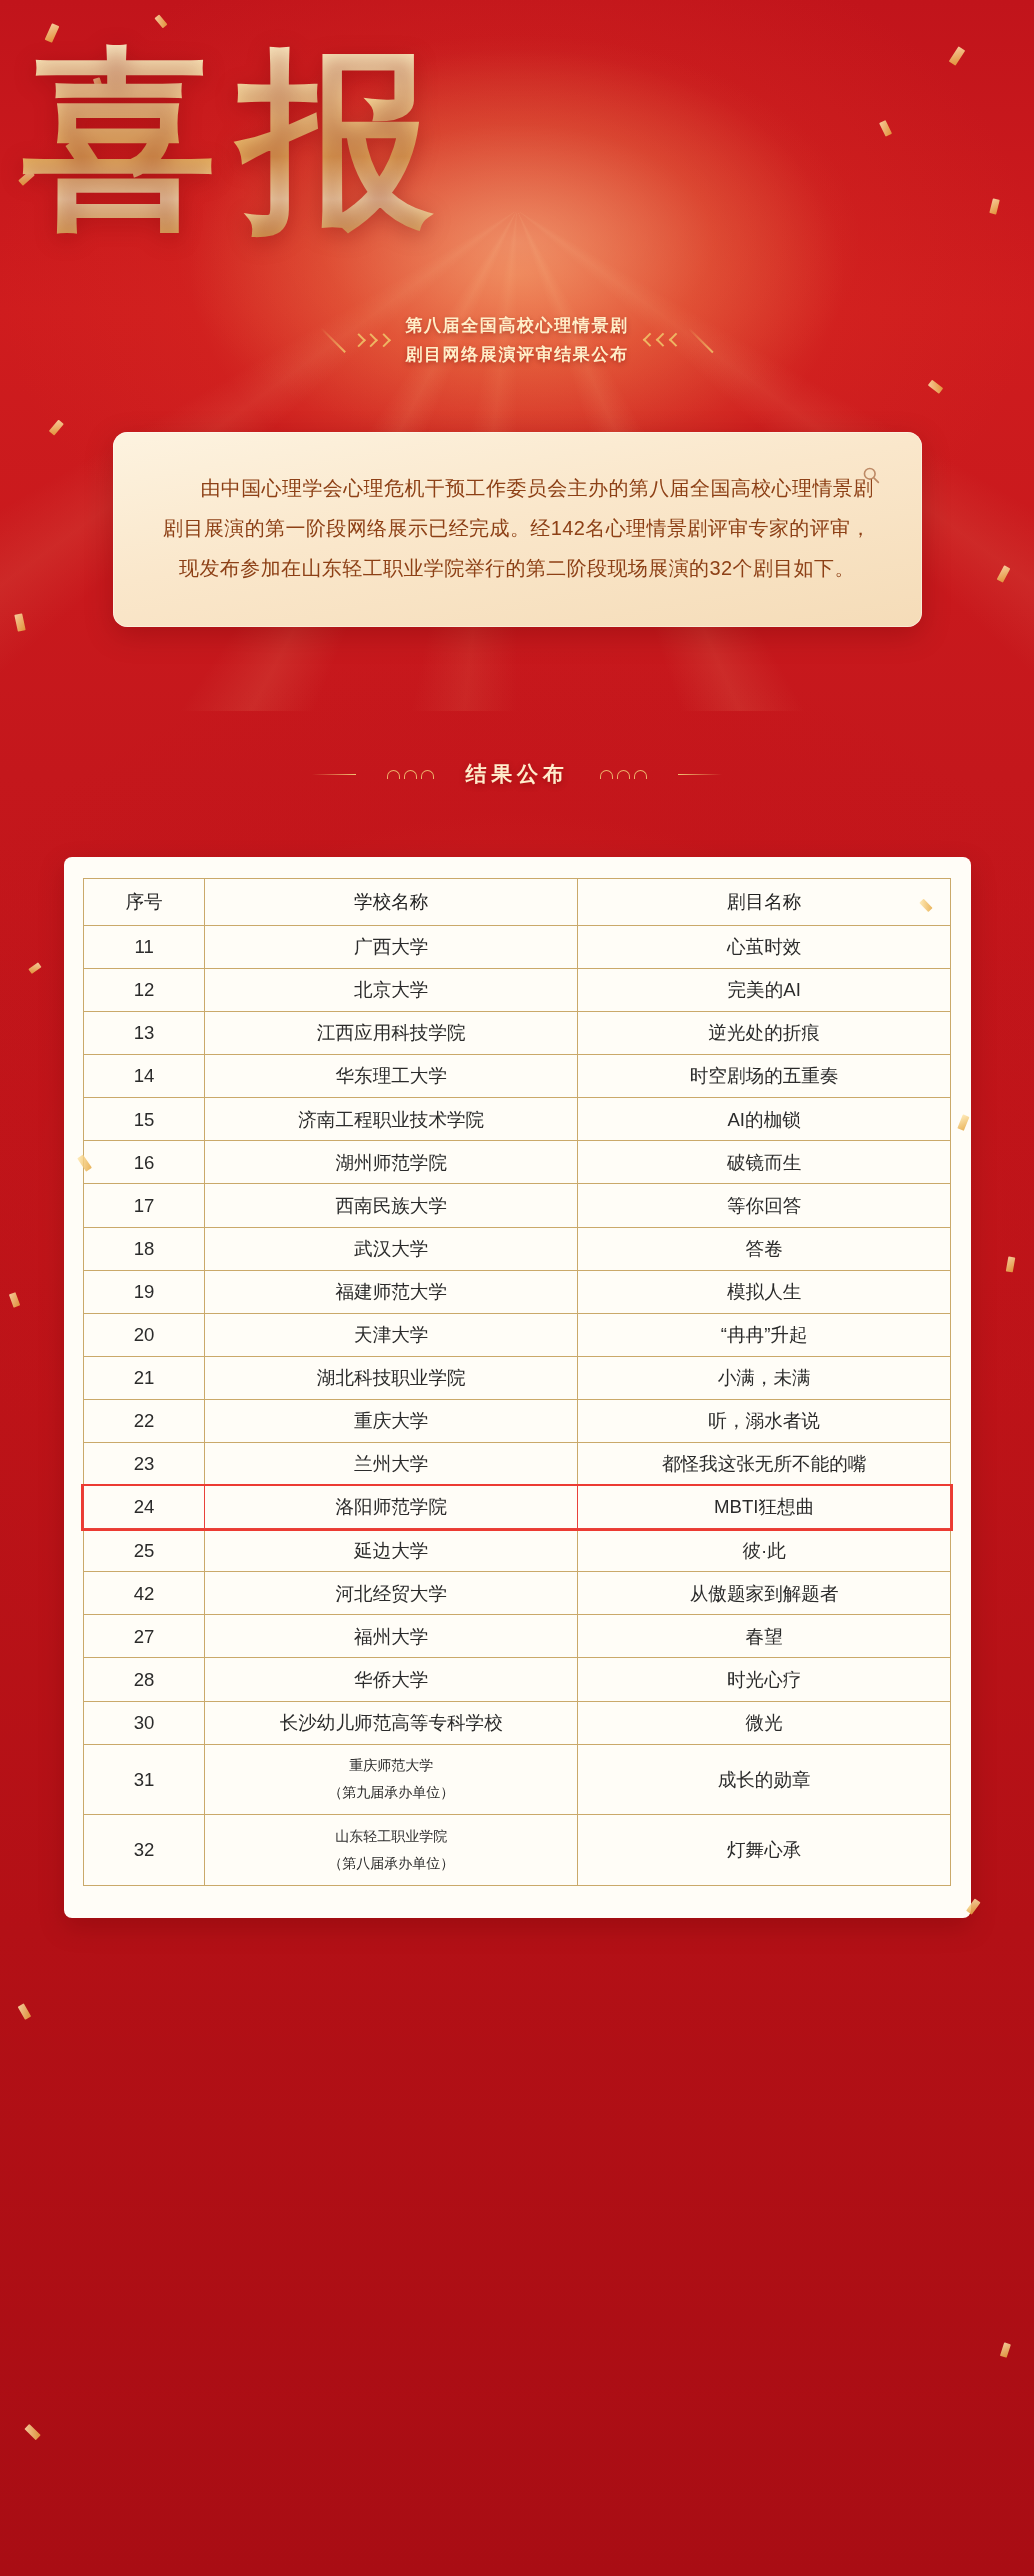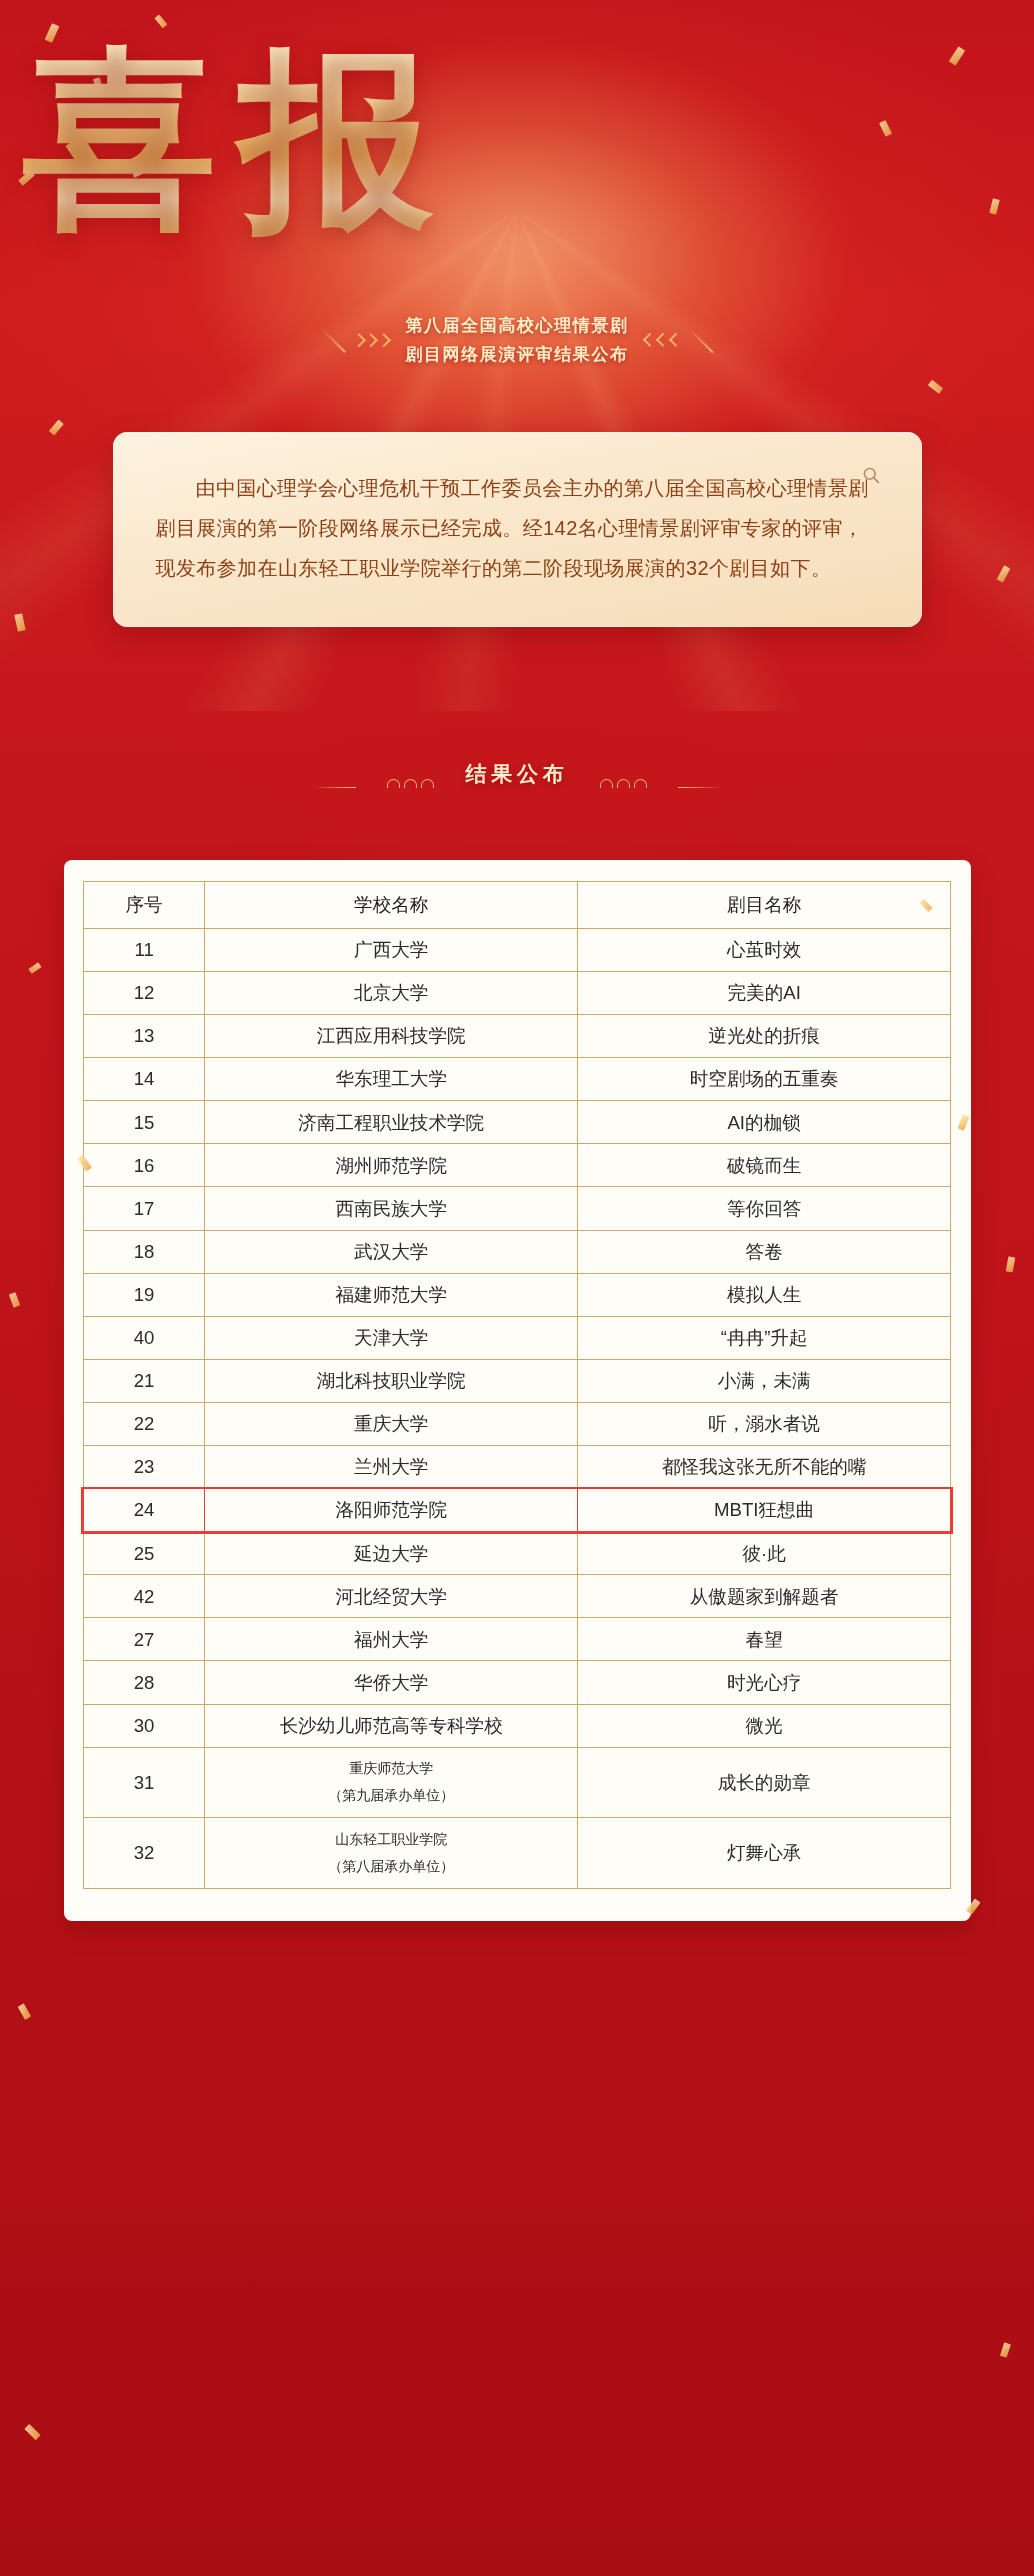--- a/index.html
+++ b/index.html
@@ -134,20 +134,21 @@
   
   .intro-card {
     position: relative;
     width: 809px;
     margin: 63px auto 0;
     padding: 36px 43px 39px;
     border-radius: 14.5px;
     background: linear-gradient(170deg, #fdf3e0 0%, #fae7cb 45%, #f5dcb8 100%);
     box-shadow: 0 8px 27.5px rgba(90,5,5,0.28), inset 0 0 0 0.8px rgba(255,255,255,0.5);
     color: #8a3b16;
+    text-align: center;
   }
   .intro-card p {
     font-size: 20px;
     line-height: 40px;
     letter-spacing: 0.4px;
     text-indent: 40px;
     color: #8d4016;
     font-family: "Liberation Sans", sans-serif;
   }
   .search-badge {
@@ -159,21 +160,21 @@
   .search-badge svg { display: block; }
 
   
   .section-header {
     margin-top: 133px;
     text-align: center;
     position: relative;
   }
   .sh-inner {
     display: inline-flex;
-    align-items: flex-end;
+    align-items: center;
     gap: 31px;
   }
   .sh-text {
     font-size: 21px;
     font-weight: 700;
     letter-spacing: 4.8px;
     color: #ffeccc;
     text-shadow: 0 1.6px 6.5px rgba(110,0,0,0.45);
   }
   .sh-orn {
@@ -376,21 +377,21 @@
             <td>18</td>
             <td>武汉大学</td>
             <td>答卷</td>
           </tr>
           <tr>
             <td>19</td>
             <td>福建师范大学</td>
             <td>模拟人生</td>
           </tr>
           <tr>
-            <td>40</td>
+            <td>20</td>
             <td>天津大学</td>
             <td>“冉冉”升起</td>
           </tr>
           <tr>
             <td>21</td>
             <td>湖北科技职业学院</td>
             <td>小满，未满</td>
           </tr>
           <tr>
             <td>22</td>

